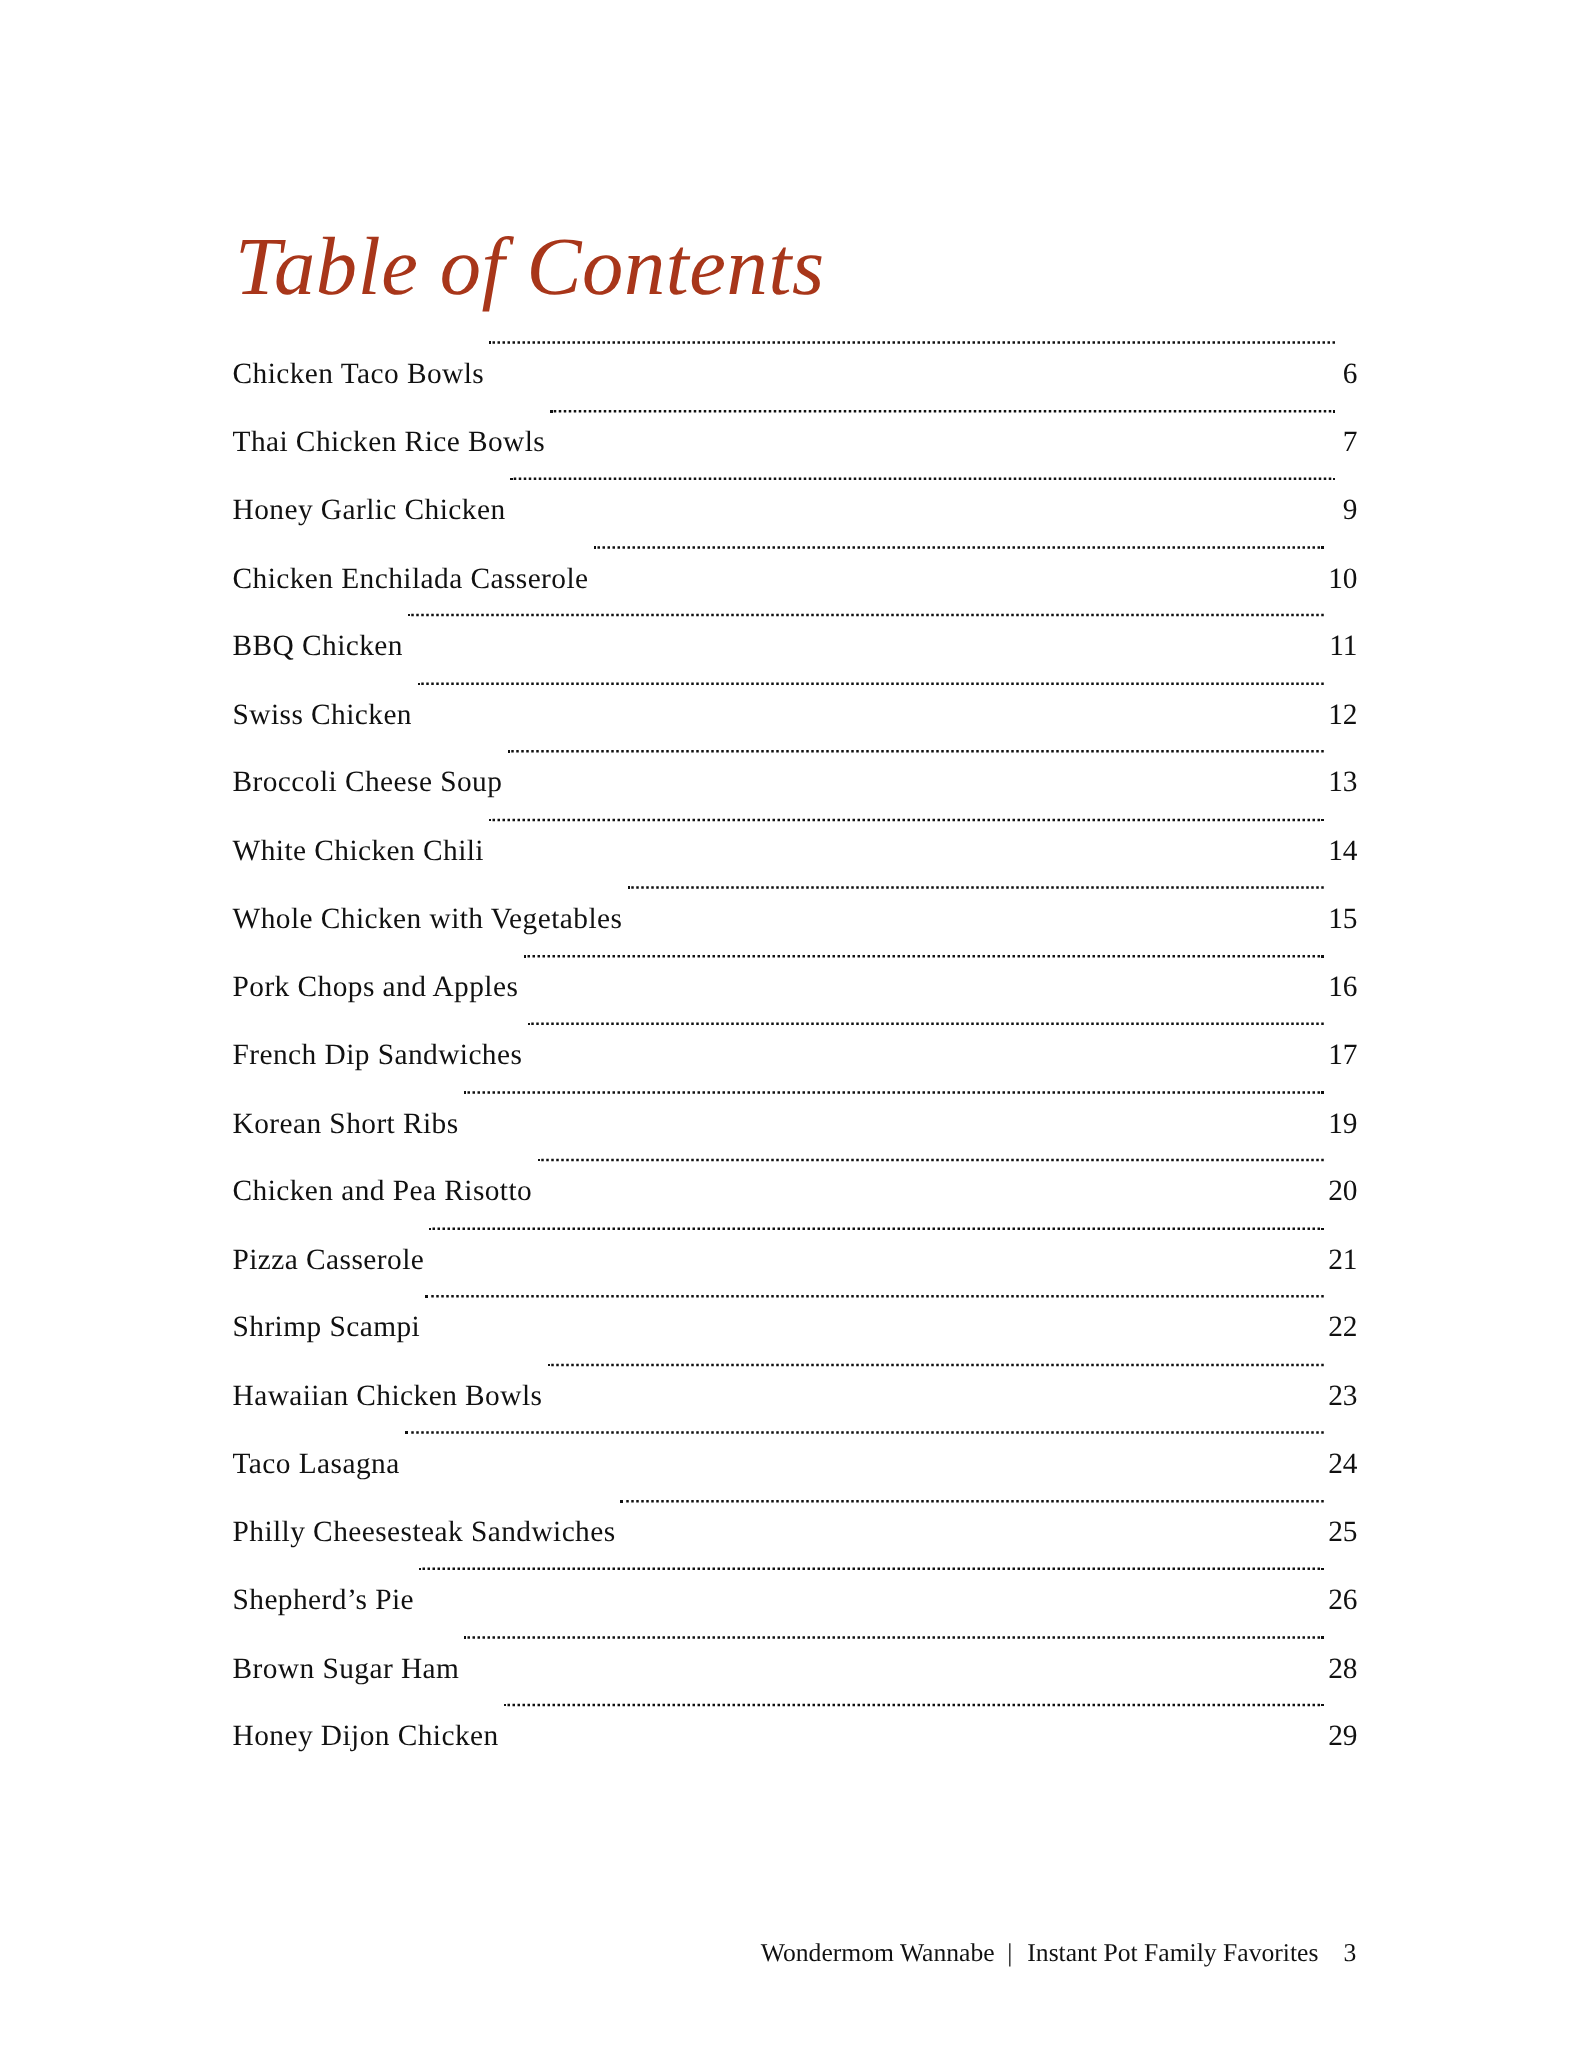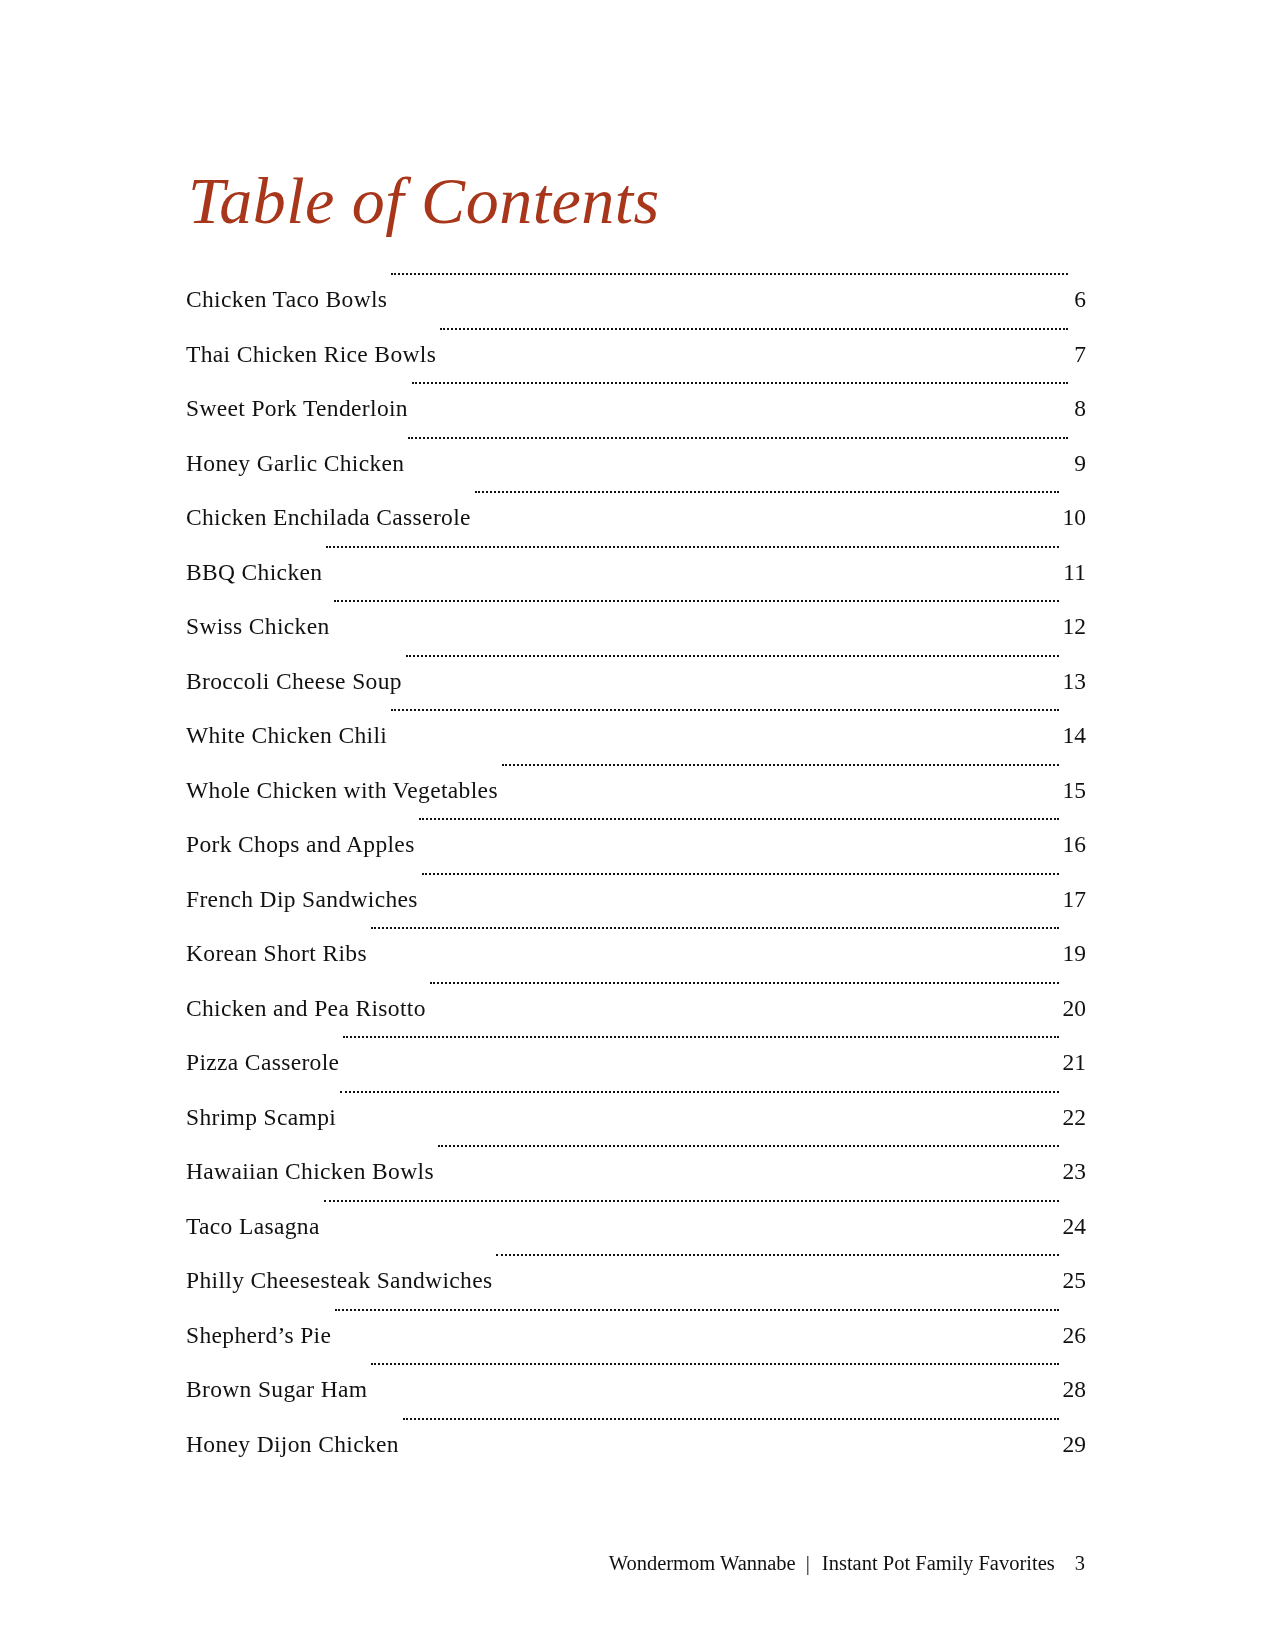--- a/index.html
+++ b/index.html
@@ -18,21 +18,21 @@
     .page {
       position: absolute;
       left: 0; top: 0;
       width: 1275px;
       height: 1650px;
       background: #ffffff;
     }
     .toc-title {
       position: absolute;
       left: 188px;
-      top: 161px;
+      top: 174px;
       margin: 0;
       font-family: "Liberation Serif", "DejaVu Serif", serif;
       font-style: italic;
       font-weight: normal;
       font-size: 66px;
       line-height: 80px;
       letter-spacing: 0.5px;
       color: #a8361a;
       white-space: nowrap;
     }
@@ -105,25 +105,20 @@
         <span class="label">Chicken Taco Bowls</span>
         <span class="leader"></span>
         <span class="page-num">6</span>
       </li>
     <li class="toc-entry">
         <span class="label">Thai Chicken Rice Bowls</span>
         <span class="leader"></span>
         <span class="page-num">7</span>
       </li>
     <li class="toc-entry">
-        <span class="label">Sweet Pork Tenderloin</span>
-        <span class="leader"></span>
-        <span class="page-num">8</span>
-      </li>
-    <li class="toc-entry">
         <span class="label">Honey Garlic Chicken</span>
         <span class="leader"></span>
         <span class="page-num">9</span>
       </li>
     <li class="toc-entry">
         <span class="label">Chicken Enchilada Casserole</span>
         <span class="leader"></span>
         <span class="page-num">10</span>
       </li>
     <li class="toc-entry">

